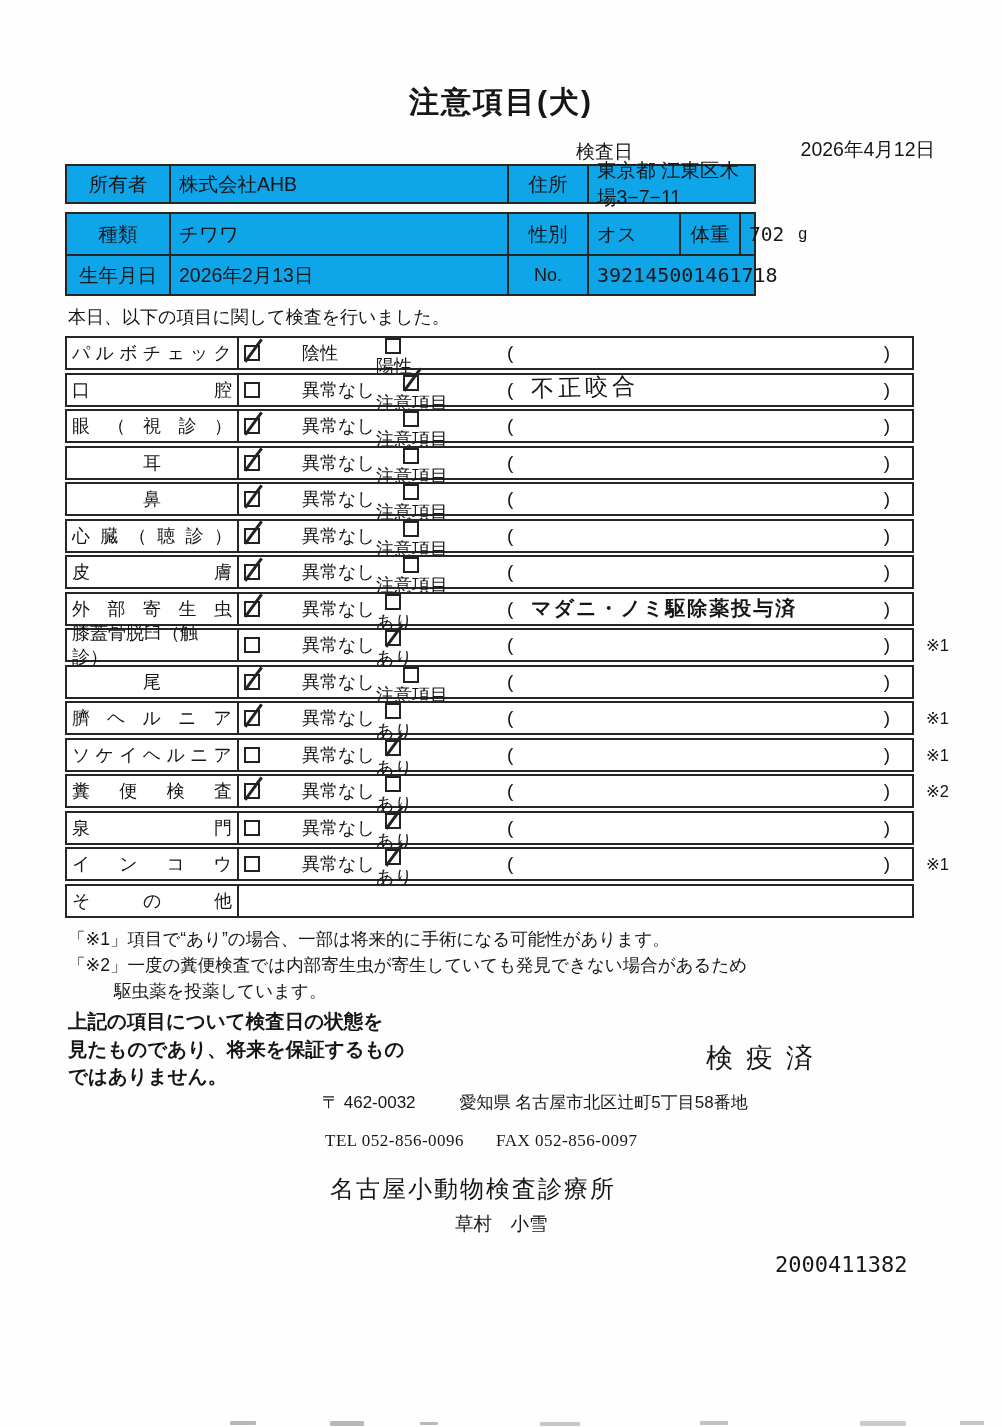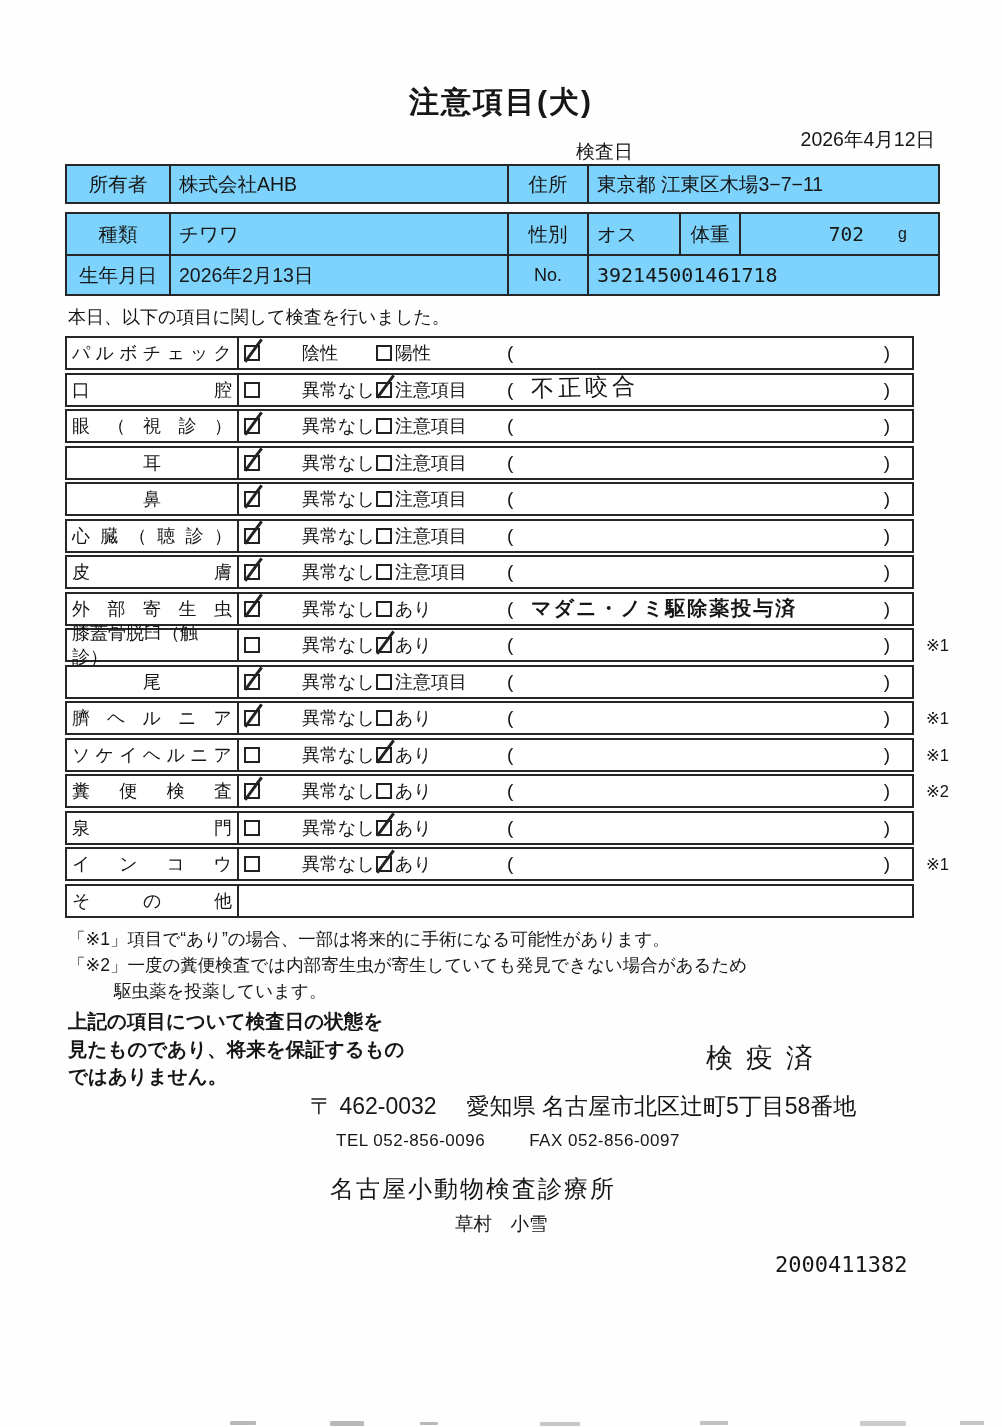--- a/index.html
+++ b/index.html
@@ -9,75 +9,75 @@
     background:#fefefe; color:#161616; overflow:hidden;
     font-family:"Liberation Sans","DejaVu Sans",sans-serif;
   }
   .mono { font-family:"DejaVu Sans Mono","Liberation Mono",monospace; }
 
   .doc-title {
     position:absolute; top:82px; left:0; width:100%;
     text-align:center; font-size:30px; font-weight:bold; letter-spacing:2px;
   }
   .insp-date-label { position:absolute; top:139px; left:576px; font-size:19px; }
-  .insp-date-value { position:absolute; top:126px; right:67px; font-size:19.5px; }
+  .insp-date-value { position:absolute; top:136px; right:67px; font-size:19.5px; }
 
   
-  .tbl { position:absolute; left:65px; width:875px; border:2px solid #262626; background:#7dd3fc; }
+  .tbl { position:absolute; left:65px; width:691px; border:2px solid #262626; background:#0ea5e9; }
   .trow { display:flex; align-items:center; height:100%; }
   .tbl2 .trow { height:40px; }
   .tbl2 .trow + .trow { border-top:2px solid #262626; }
   .tcell { height:100%; display:flex; align-items:center; font-size:19.5px; padding:0 8px; }
   .tcell.lab { justify-content:center; border-right:2px solid #262626; flex:none; }
   .tcell.val { flex:none; }
   .w-lab1 { width:104px; } .w-val1 { width:336px; }
   .w-lab2 { width:82px; }  .w-val2 { width:92px; }
   .w-lab3 { width:60px; }
   .grow { flex:1 1 auto; }
-  .weight-cell { justify-content:flex-end; padding-right:31px;gap:20px; }
+  .weight-cell { justify-content:flex-end; padding-right:31px; }
   .weight-unit { font-size:16px; margin-left:14px; }
   .borderless-left { border-left:2px solid #262626; }
 
   .intro-line { position:absolute; top:305px; left:68px; font-size:18px; }
 
   
   .checklist { position:absolute; top:336px; left:65px; width:849px; }
   .cl-row {
     position:relative; height:34px; margin-bottom:2.5px;
     border:2px solid #262626; display:flex; background:#fff; overflow:visible;
   }
   .cl-label {
     width:172px; flex:none; border-right:2px solid #262626;
     display:flex; align-items:center; padding:0 5px; font-size:18px;
   }
   .cl-label .spread { display:flex; justify-content:space-between; width:100%; }
   .cl-label.center { justify-content:center; }
   .cl-content { position:relative; flex:1 1 auto; }
   .opt { position:absolute; top:0; height:100%; display:flex; align-items:center; font-size:18px; }
-  .opt1 { left:5px;gap:39px; } .opt2 { left:137px; }
+  .opt1 { left:5px;gap:39px; } .opt2 { left:137px;flex-direction:column; }
   .box { position:relative; width:16px; height:16px; border:2px solid #222; margin-right:3px; flex:none; }
   .box.checked::after {
     content:""; position:absolute; left:0px; bottom:-3px; width:28px; height:2.5px;
     background:#222; transform:rotate(-54deg); transform-origin:0 100%;
   }
   .paren-open  { position:absolute; left:268px; top:4px; font-size:19px; }
   .paren-close { position:absolute; right:22px; top:4px; font-size:19px; }
   .note { position:absolute; left:292px; top:0; height:100%; display:flex; align-items:center; font-size:18px; white-space:nowrap; }
   .note.handwritten { font-size:23px; letter-spacing:4px; transform:rotate(-1.5deg); top:-3px; }
   .note.boldnote { font-weight:bold; font-size:20px; letter-spacing:2px; }
   .refmark { position:absolute; right:-37px; top:6px; font-size:16.5px; }
 
   .footnotes { position:absolute; top:926px; left:68px; font-size:17.5px; line-height:26px; }
   .footnotes .indent { padding-left:46px; }
 
   .disclaimer { position:absolute; top:1008px; left:68px; font-size:19.5px; font-weight:bold; line-height:27.5px; }
   .quarantine { position:absolute; top:1040px; left:706px; font-size:27px; letter-spacing:13px; }
 
-  .addr-line { position:absolute; top:1091px; left:310px; font-size:23px; display:flex; gap:30px; }
-  .tel-line  { position:absolute; top:1131px; left:336px; font-size:17px; display:flex; gap:44px; letter-spacing:0.5px; }
+  .addr-line { position:absolute; top:1091px; left:322px; font-size:17px; display:flex; gap:44px; }
+  .tel-line  { position:absolute; top:1131px; left:325px; font-size:17px; display:flex; gap:32px; letter-spacing:0.5px;font-family:Liberation Serif, serif; }
   .clinic-name { position:absolute; top:1173px; left:330px; font-size:24px; letter-spacing:2px; }
   .vet-name    { position:absolute; top:1211px; left:455px; font-size:18.5px; }
   .serial      { position:absolute; top:1252px; left:775px; font-size:22px; }
 
   .scan-noise { position:absolute; bottom:0; left:0; width:100%; height:14px; }
   .scan-noise i { position:absolute; background:#b9b9b9; border-radius:1px; }
 </style>
 </head>
 <body>
 

